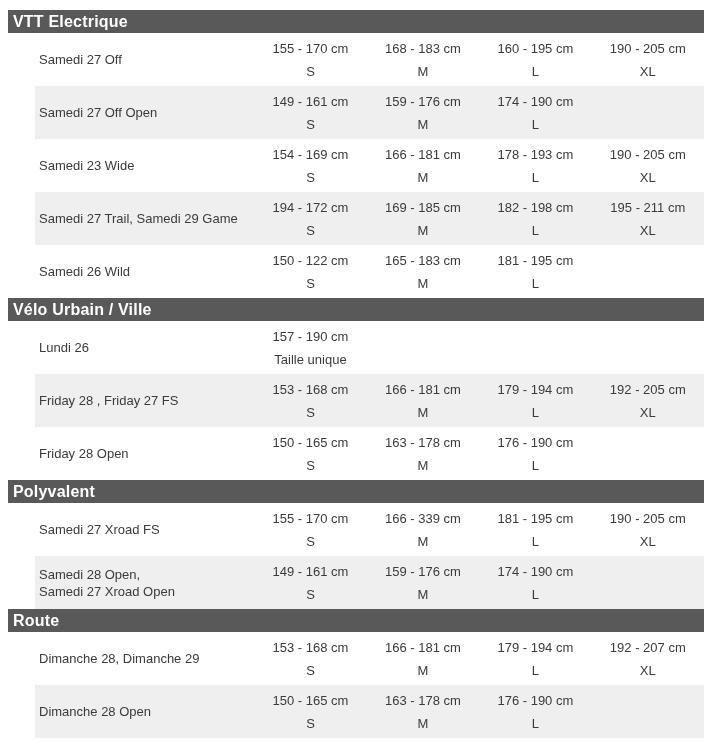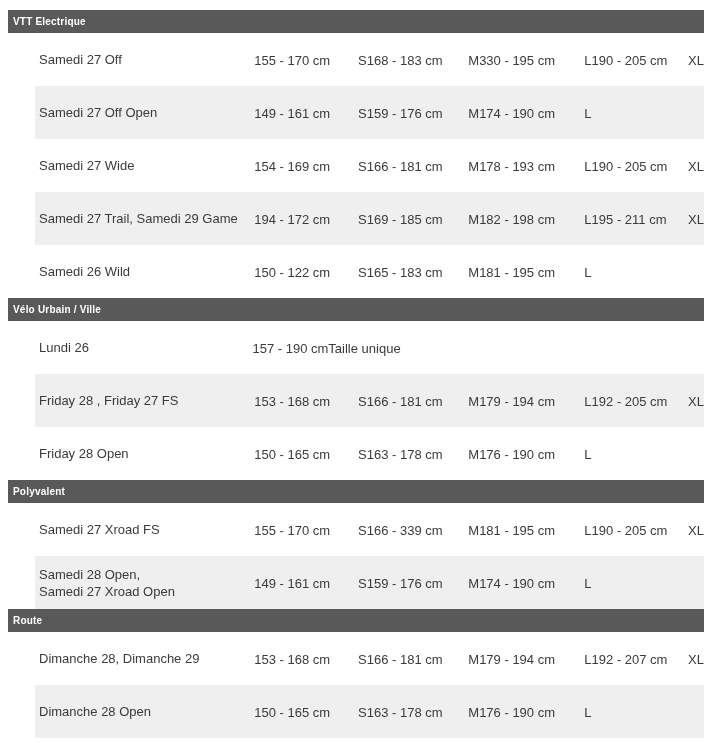--- a/index.html
+++ b/index.html
@@ -24,21 +24,21 @@
     left:8px;top:10px;
     width:696px;
   }
   .section-header{
     height:23px;
     display:flex;
     align-items:center;
     background:var(--header-bg);
     color:var(--header-text);
     font-weight:bold;
-    font-size:10px;
+    font-size:16px;
     padding-left:5px;
     letter-spacing:.2px;
   }
   .row{
     display:flex;
     height:53px;
     background:var(--row-bg);
     margin-left:27px;
   }
   .row.alt{background:var(--row-alt-bg);}
@@ -47,21 +47,21 @@
     width:228px;
     display:flex;
     flex-direction:column;
     justify-content:center;
     padding-left:4px;
     line-height:17px;
   }
   .cell.size{
     width:117px;
     display:flex;
-    flex-direction:row;
+    flex-direction:column;
     justify-content:space-between;
     align-items:center;
     text-align:center;
     padding:8px 0 7px 0;
   }
   .cell.size .range{white-space:nowrap;}
   .cell.size .size-label{white-space:nowrap;}
 </style>
 </head>
 <body>
@@ -79,21 +79,21 @@
             </div>
             <div class="cell size">
               <div class="range">155 - 170 cm</div>
               <div class="size-label">S</div>
             </div>
             <div class="cell size">
               <div class="range">168 - 183 cm</div>
               <div class="size-label">M</div>
             </div>
             <div class="cell size">
-              <div class="range">330 - 195 cm</div>
+              <div class="range">160 - 195 cm</div>
               <div class="size-label">L</div>
             </div>
             <div class="cell size">
               <div class="range">190 - 205 cm</div>
               <div class="size-label">XL</div>
             </div>
           </div>
           <div class="row alt">
             <div class="cell name">
               <div class="name-line">Samedi 27 Off Open</div>
@@ -107,21 +107,21 @@
               <div class="size-label">M</div>
             </div>
             <div class="cell size">
               <div class="range">174 - 190 cm</div>
               <div class="size-label">L</div>
             </div>
             <div class="cell size"></div>
           </div>
           <div class="row">
             <div class="cell name">
-              <div class="name-line">Samedi 27 Wide</div>
+              <div class="name-line">Samedi 23 Wide</div>
             </div>
             <div class="cell size">
               <div class="range">154 - 169 cm</div>
               <div class="size-label">S</div>
             </div>
             <div class="cell size">
               <div class="range">166 - 181 cm</div>
               <div class="size-label">M</div>
             </div>
             <div class="cell size">

